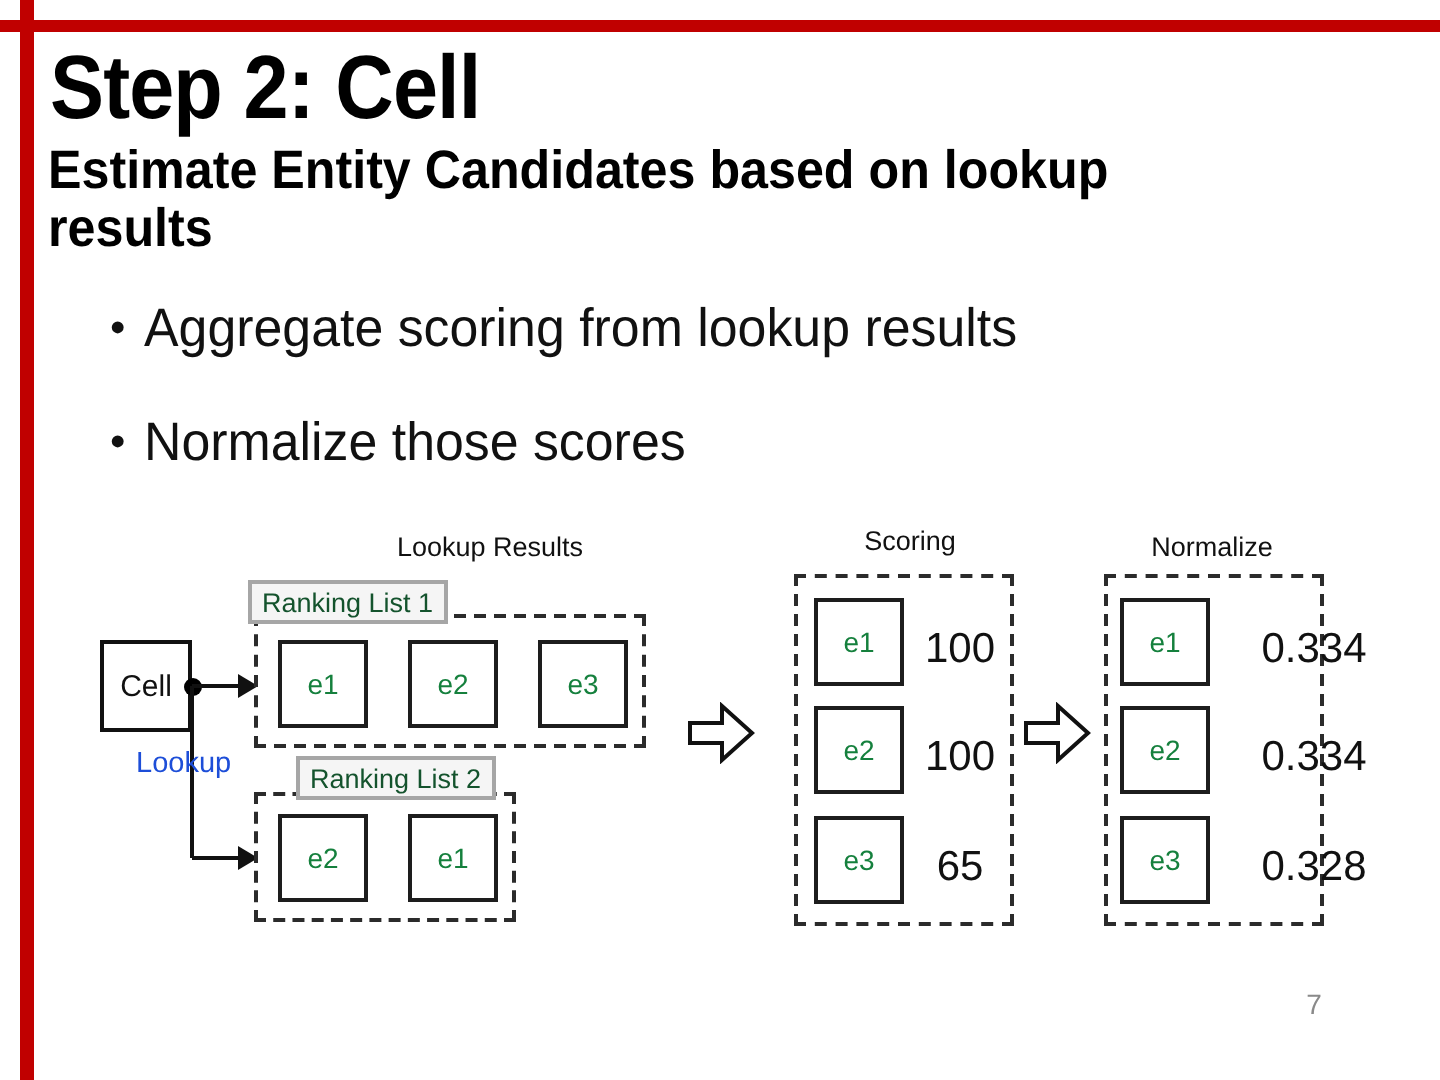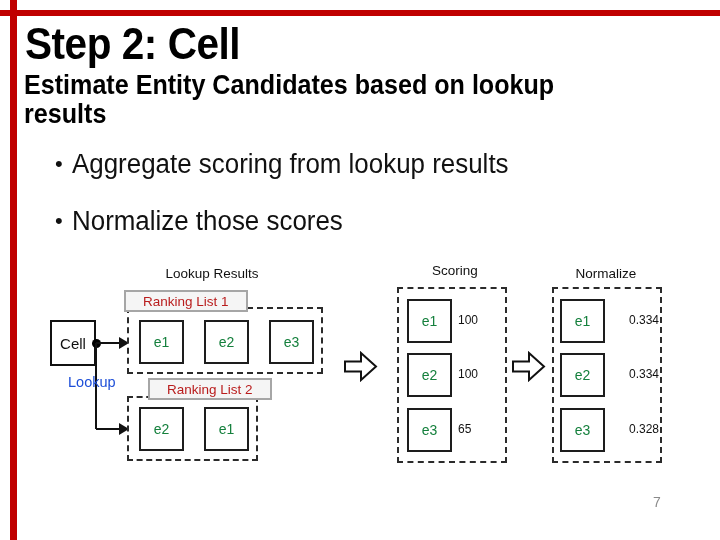--- a/index.html
+++ b/index.html
@@ -25,39 +25,39 @@
   .bullet .btext { font-size:27px; line-height:30px; color:#111; white-space:nowrap;
                    transform:scaleX(0.96); transform-origin:left top; }
   .bullet-1 { top:149px; }
   .bullet-2 { top:206px; }
 
   
   .sec-label { position:absolute; font-size:13.5px; text-align:center; width:100px; color:#111; }
   .dashed { position:absolute; border:2px dashed #2b2b2b; background:transparent; }
   .ebox { position:absolute; width:45px; height:44px; border:2px solid #1d1d1d; background:#fff;
           display:flex; align-items:center; justify-content:center; font-size:14px; color:#15803d; }
-  .chip { position:absolute; height:22px; line-height:18px; padding:1px 17px; font-size:13.5px;
-          background:#f5f5f5; border:2px solid #a6a6a6; color:#b91c1c; z-index:3; white-space:nowrap; }
-  .val { position:absolute; font-size:12px; color:#111; }
+  .chip { position:absolute; height:22px; line-height:18px; padding:1px 5px; font-size:13.5px;
+          background:#f5f5f5; border:2px solid #a6a6a6; color:#14532d; z-index:3; white-space:nowrap; }
+  .val { position:absolute; font-size:21px; color:#111; text-align:center; }
 
   
   .cellbox { position:absolute; left:50px; top:320px; width:46px; height:46px; border:2.5px solid #111;
              background:#fff; display:flex; align-items:center; justify-content:center; font-size:15px; }
   .cdot { position:absolute; left:92px; top:339px; width:9px; height:9px; border-radius:50%; background:#000; }
   .ln { position:absolute; background:#111; }
   .ln-h1 { left:96px; top:342px; width:25px; height:2px; }
   .ln-v  { left:95px; top:343px; width:2px;  height:86px; }
   .ln-h2 { left:96px; top:428px; width:25px; height:2px; }
   .ah { position:absolute; width:0; height:0; border-top:6px solid transparent;
         border-bottom:6px solid transparent; border-left:10px solid #111; }
   .ah-1 { left:119px; top:337px; }
   .ah-2 { left:119px; top:423px; }
   .lookup-label { position:absolute; left:68px; top:374px; font-size:14.5px; color:#1d4ed8; }
 
-  .sec-lookup { left:162px; top:266px; }
+  .sec-lookup { left:195px; top:266px; }
   .dash-l1 { left:127px; top:307px; width:196px; height:67px; }
   .chip-l1 { left:124px; top:290px; }
   .e-l1-0 { left:139px; top:320px; }
   .e-l1-1 { left:204px; top:320px; }
   .e-l1-2 { left:269px; top:320px; }
   .dash-l2 { left:127px; top:396px; width:131px; height:65px; }
   .chip-l2 { left:124px; top:378px;margin-left:24px; }
   .e-l2-0 { left:139px; top:407px; }
   .e-l2-1 { left:204px; top:407px; }
 

